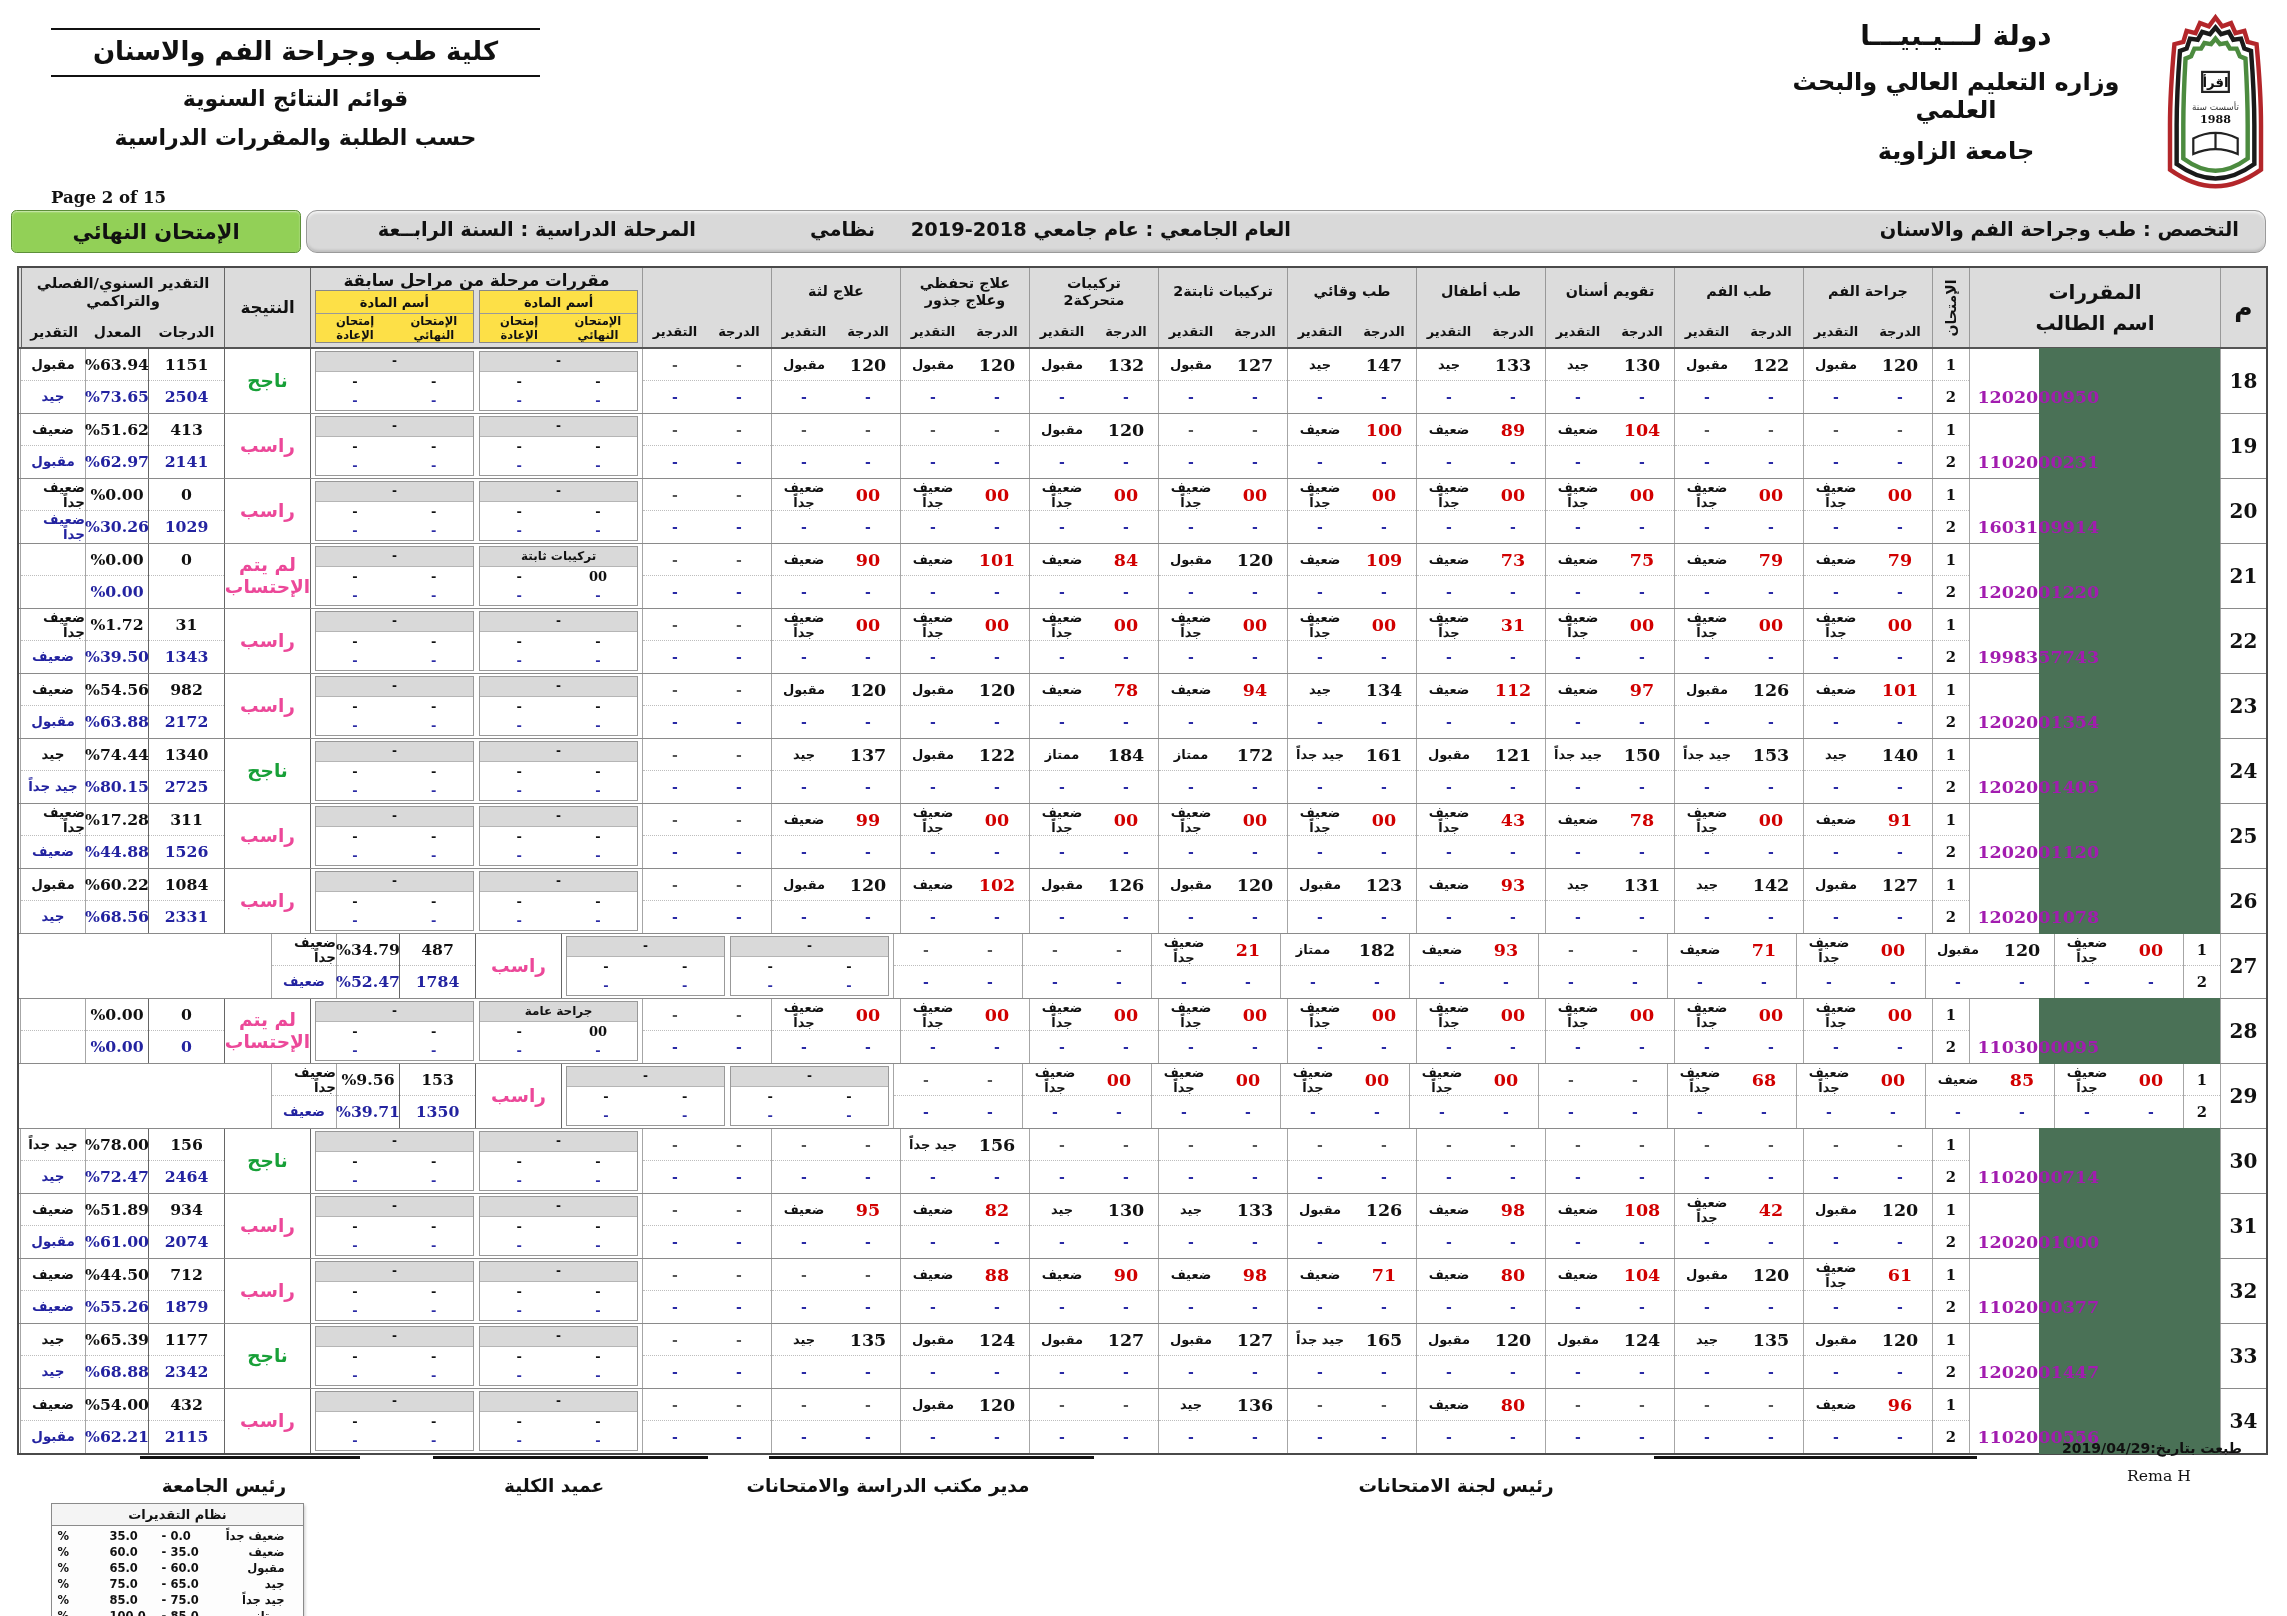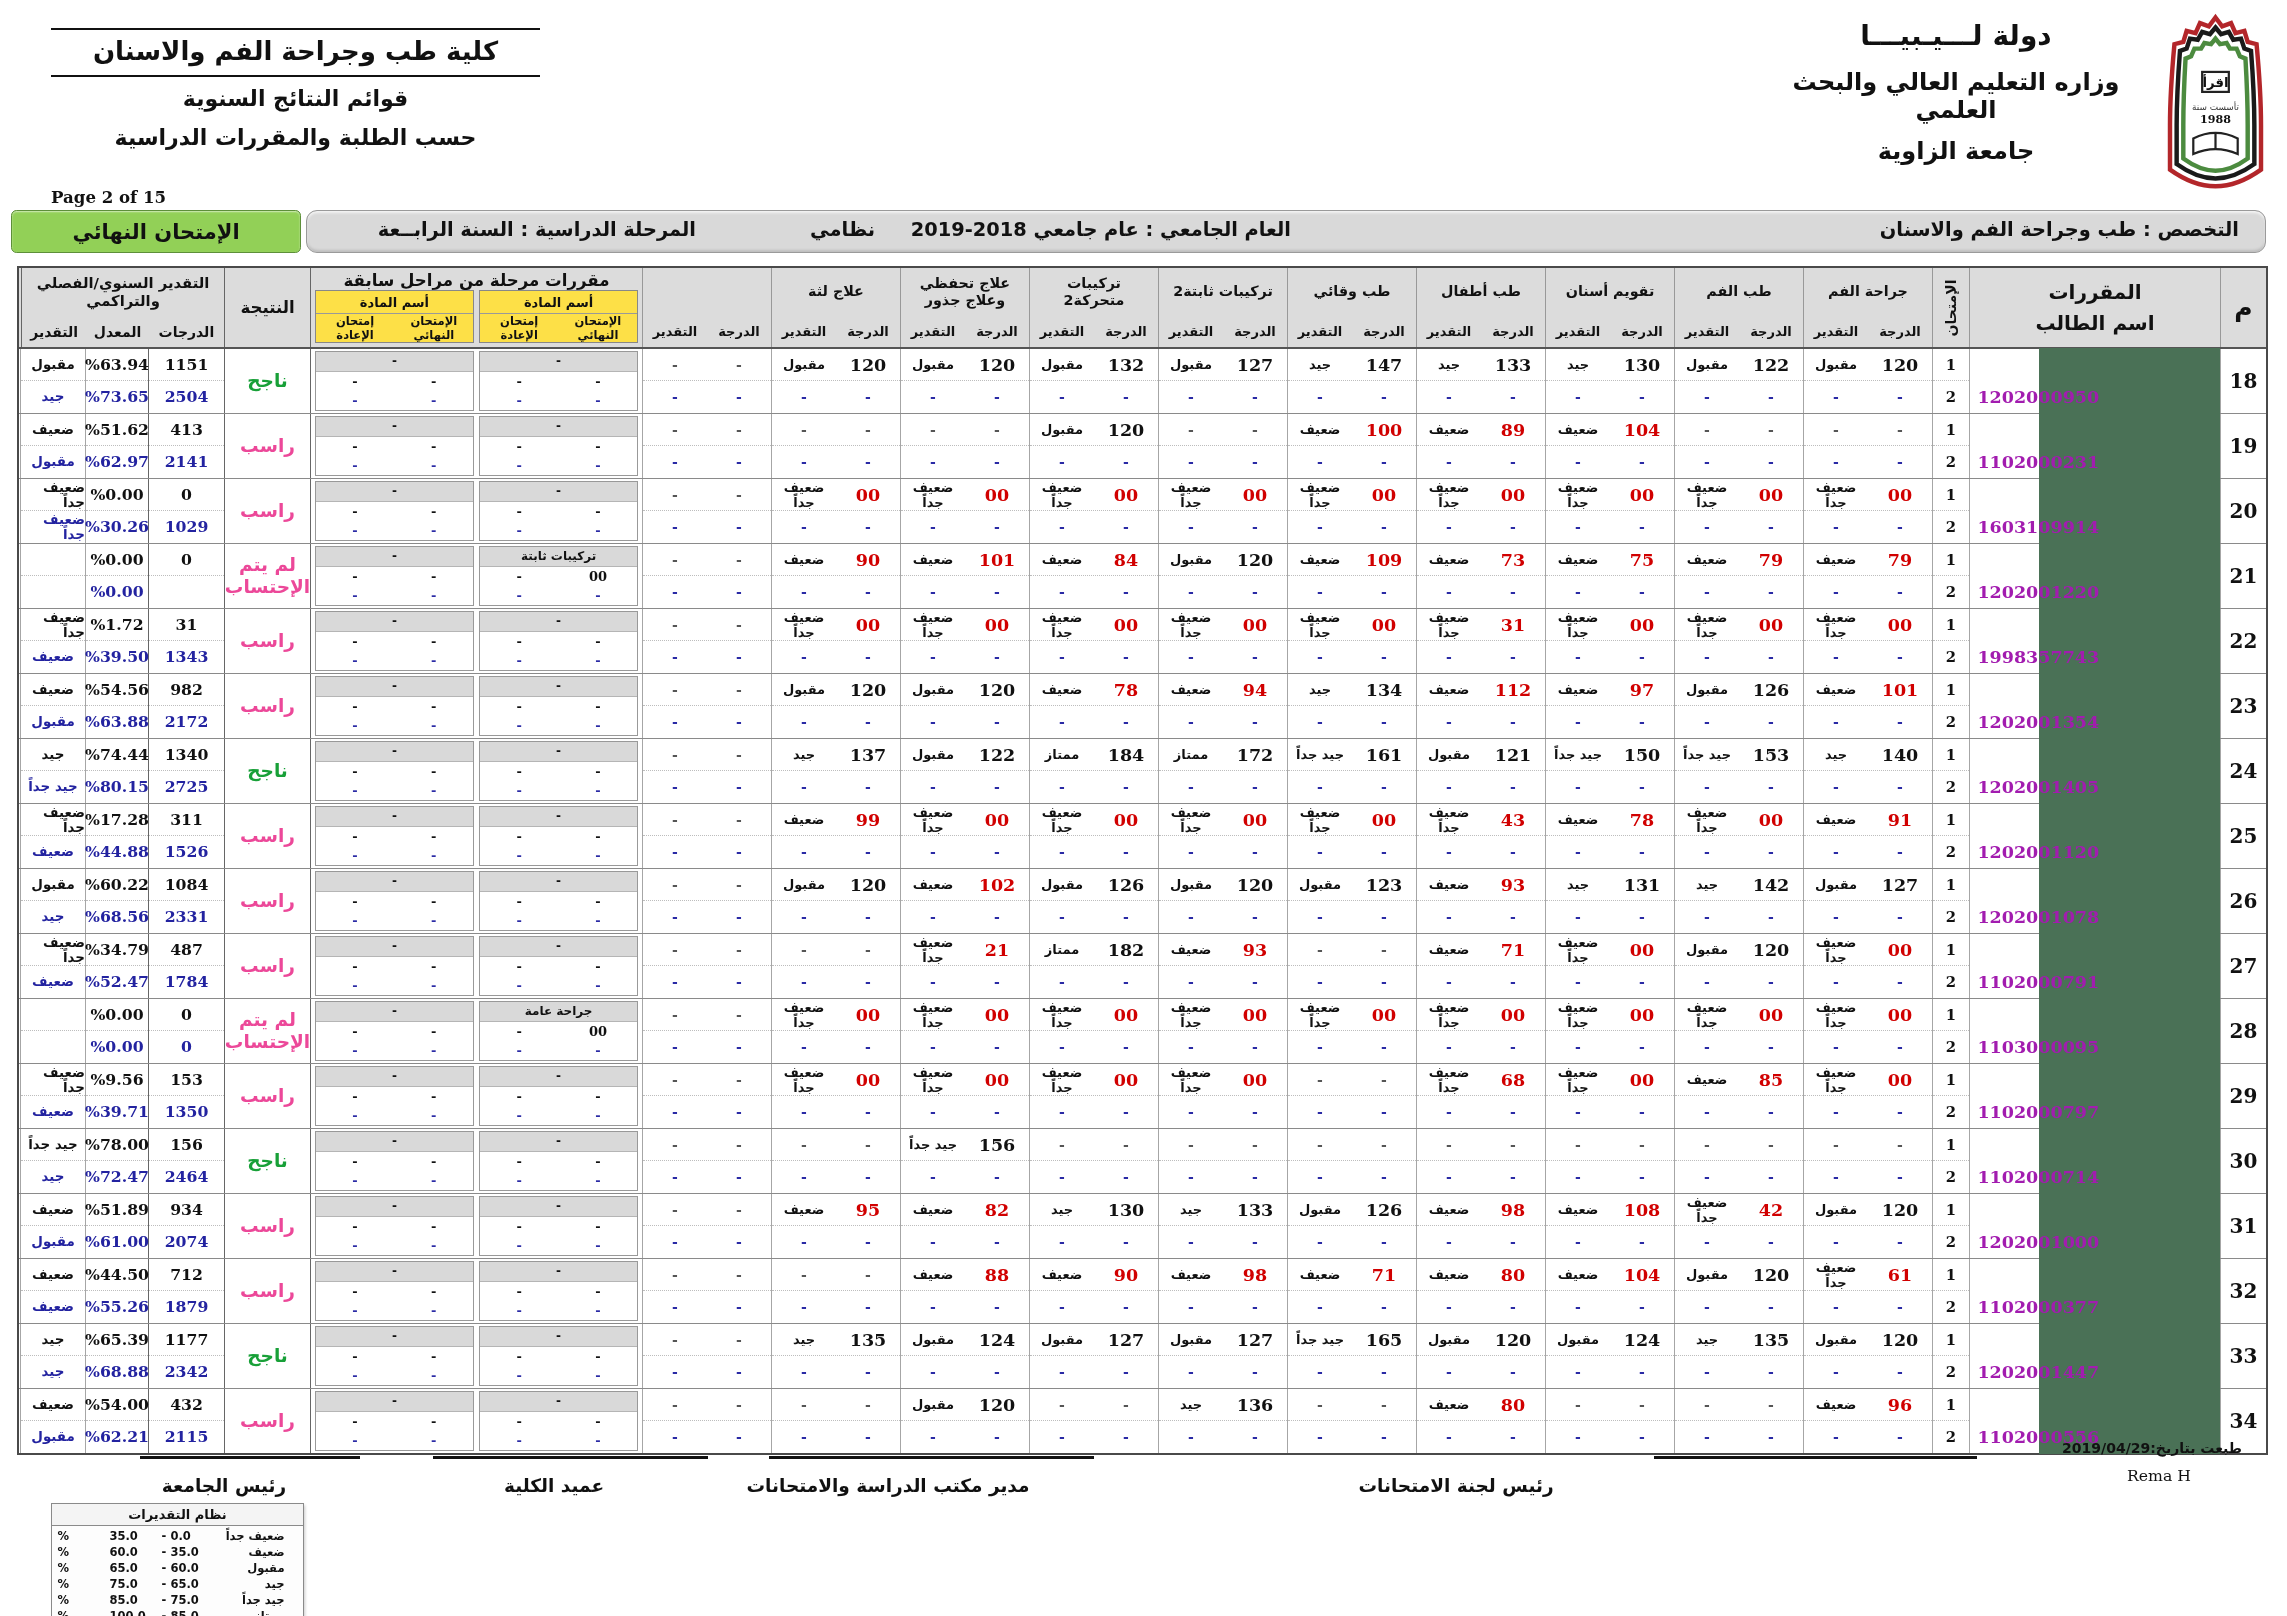--- a/index.html
+++ b/index.html
@@ -1713,24 +1713,20 @@
      <div class="half h1">
               <span class="var">مقبول</span>
             </div>
      <div class="half h2">
               <span class="var blue">جيد</span>
             </div>
    </div>
  </div>
  <div class="trow">
    <div class="bc w-serial c-serial">27</div>
-   <div class="bc w-name c-name">
-     <div class="redact"></div>
-     <span class="sid">1102000791</span>
-   </div>
    <div class="bc w-exam c-exam">
      <div class="half h1">1</div>
      <div class="half h2">2</div>
    </div>
    <div class="bc w-subj">
             <div class="half h1">
               <span class="g fail">00</span>
               <span class="a">ضعيف جداً</span>
             </div>
     <div class="half h2">
@@ -2037,24 +2033,20 @@
      <div class="half h1">
               <span class="var"></span>
             </div>
      <div class="half h2">
               <span class="var blue"></span>
             </div>
    </div>
  </div>
  <div class="trow">
    <div class="bc w-serial c-serial">29</div>
-   <div class="bc w-name c-name">
-     <div class="redact"></div>
-     <span class="sid">1102000797</span>
-   </div>
    <div class="bc w-exam c-exam">
      <div class="half h1">1</div>
      <div class="half h2">2</div>
    </div>
    <div class="bc w-subj">
             <div class="half h1">
               <span class="g fail">00</span>
               <span class="a">ضعيف جداً</span>
             </div>
     <div class="half h2">

